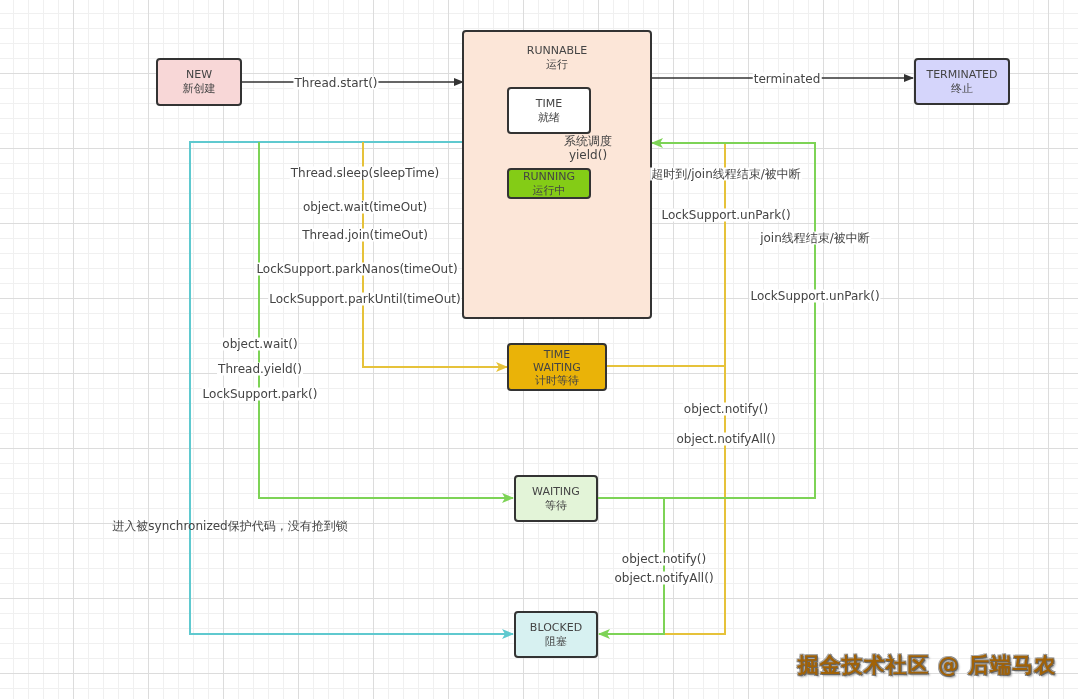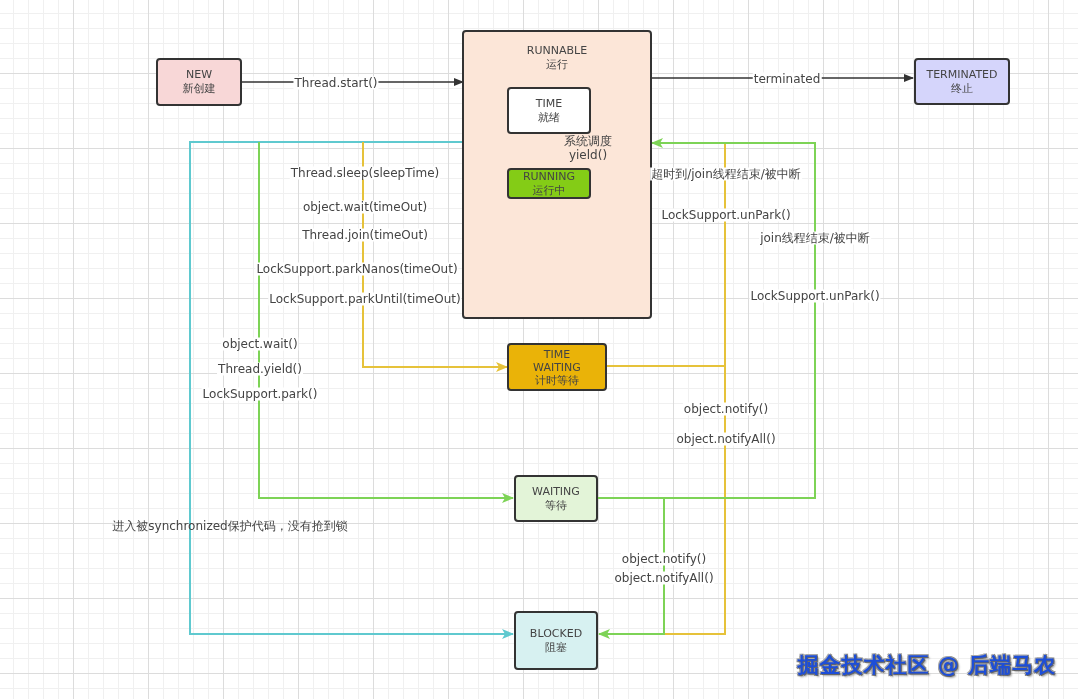--- a/index.html
+++ b/index.html
@@ -32,21 +32,21 @@
   }
   .lbl {
     position:absolute; font-size:12px; line-height:13px; color:#444;
     white-space:nowrap; background:#ffffff; padding:0 1px;
     transform:translate(-50%,-50%);
   }
   .lbl.clear { background:transparent; }
   .lbl.onpeach { background:#fce6d8; }
   .watermark {
     position:absolute; right:22px; bottom:20px;
-    font-size:21px; color:#1d4ed8; font-weight:bold; letter-spacing:1px;
+    font-size:21px; color:#a16207; font-weight:bold; letter-spacing:1px;
     text-shadow: 1px 1px 0 #666, -1px -1px 0 #aaa, 1px -1px 0 #888, -1px 1px 0 #888, 2px 2px 2px rgba(0,0,0,.35);
   }
 </style>
 </head>
 <body>
 
 <svg class="wires" width="1078" height="699">
   <defs>
     <marker id="ah-dark" markerWidth="10" markerHeight="8" refX="9" refY="4" orient="auto" markerUnits="userSpaceOnUse">
         <path d="M0,0 L10,4 L0,8 Z" fill="#333"></path>
@@ -114,21 +114,21 @@
   <span>TIME</span>
   <span>WAITING</span>
   <span>计时等待</span>
 </div>
 
 <div class="node" style="left:514px;top:475px;width:84px;height:47px;background:#e3f4d8;">
   <span>WAITING</span>
   <span>等待</span>
 </div>
 
-<div class="node" style="left:514px;top:611px;width:84px;height:59px;background:#d7f1f1;">
+<div class="node" style="left:514px;top:611px;width:84px;height:47px;background:#d7f1f1;">
   <span>BLOCKED</span>
   <span>阻塞</span>
 </div>
 
 <span class="lbl" style="left:336px;top:83px;">Thread.start()</span>
 <span class="lbl" style="left:787px;top:79px;">terminated</span>
 <span class="lbl onpeach" style="left:588px;top:141px;">系统调度</span>
 <span class="lbl onpeach" style="left:588px;top:155px;">yield()</span>
 
 <span class="lbl" style="left:365px;top:173px;">Thread.sleep(sleepTime)</span>

